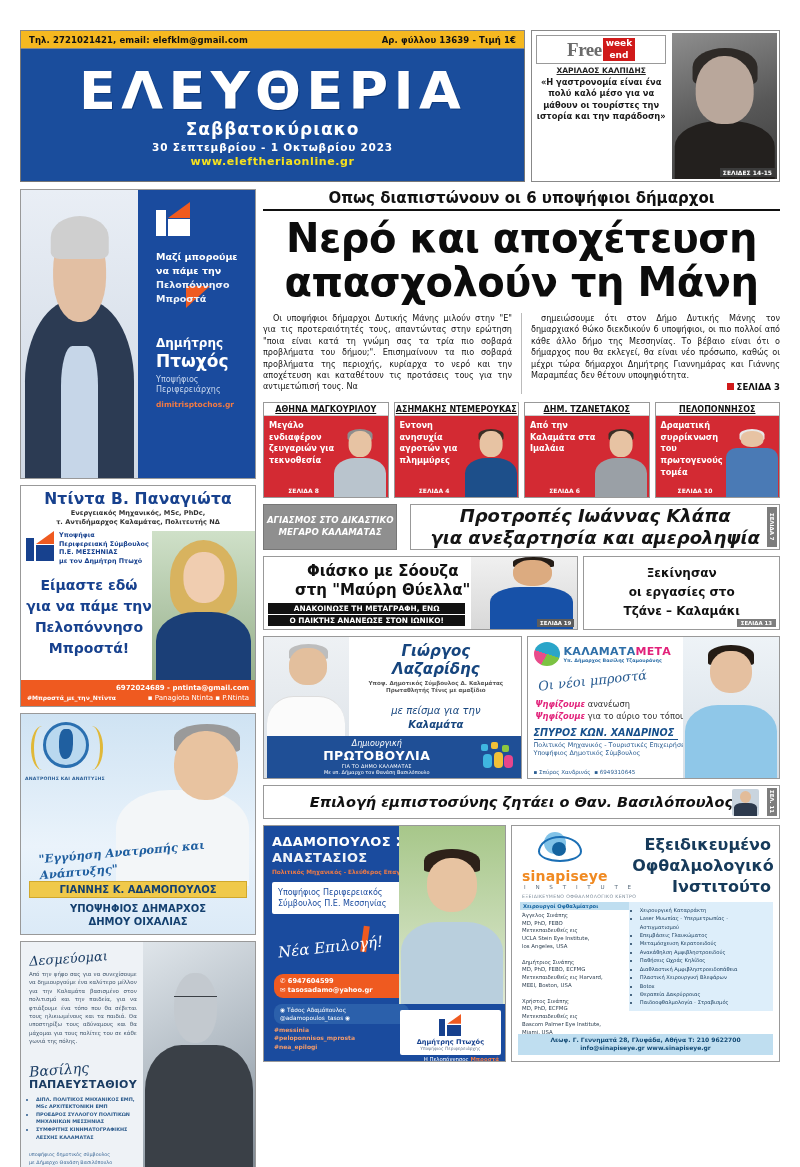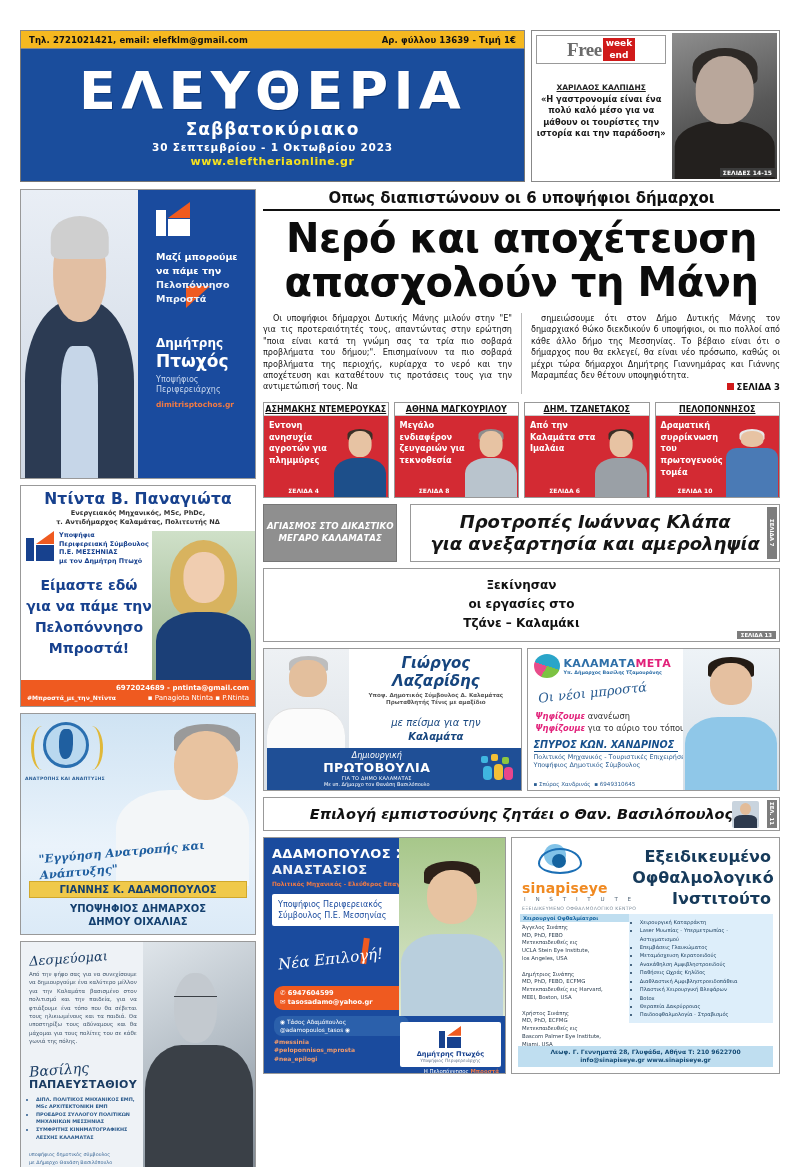--- a/index.html
+++ b/index.html
@@ -29,21 +29,21 @@
     font-family:"DejaVu Sans", sans-serif;
     font-size:51px; font-weight:bold; color:#fff; letter-spacing:5px;
     line-height:1; transform: scaleX(1.06); text-shadow: 1px 1px 0 #0d3a7e;
   }
   .mast-sub1 { font-size:17px; font-weight:bold; color:#fff; letter-spacing:1px; margin-top:2px; }
   .mast-sub2 { font-size:10.5px; font-weight:bold; color:#fff; letter-spacing:.8px; margin-top:2px; }
   .mast-url { font-size:11px; font-weight:bold; color:#f5e11e; letter-spacing:.6px; margin-top:2px; }
 
   .mast-right { flex:1; border:1px solid #888; display:flex; background:#fff; }
   .fw-left { flex:0 0 56%; padding:4px 4px 2px 4px; display:flex; flex-direction:column; }
-  .fw-logo { border:1px solid #999; display:flex; align-items:center; justify-content:center; padding:2px 16px; margin-bottom:19px; }
+  .fw-logo { border:1px solid #999; display:flex; align-items:center; justify-content:center; padding:2px 16px; margin-bottom:2px; }
   .fw-free { font-size:19px; font-weight:bold; color:#6b6b6b; font-family:"Liberation Serif", serif; letter-spacing:-.5px;}
   .fw-weekend { background:#d01a1a; color:#fff; font-size:9px; font-weight:bold; line-height:9.5px; padding:1px 3px; margin-left:1px; text-align:center;}
   .fw-name { font-size:7.5px; font-weight:bold; color:#222; text-align:center; text-decoration:underline; margin-bottom:2px;}
   .fw-quote { font-size:8.3px; font-weight:bold; color:#1b1b1b; text-align:center; line-height:11.4px; }
   .fw-photo { flex:1; position:relative; background:linear-gradient(160deg,#8e8e8e,#585858 55%,#3c3c3c); margin:2px; }
   .fw-photo .head { position:absolute; left:50%; top:16%; transform:translateX(-50%); width:56%; height:46%; border-radius:48% 48% 44% 44%; background:#b9a79b; }
   .fw-photo .hair { position:absolute; left:50%; top:10%; transform:translateX(-50%); width:62%; height:26%; border-radius:50% 50% 20% 20%; background:#2e2a27; }
   .fw-photo .body { position:absolute; left:50%; bottom:0; transform:translateX(-50%); width:96%; height:40%; border-radius:44% 44% 0 0; background:#23201e; }
   .fw-pagetag { position:absolute; right:2px; bottom:2px; background:#3b3b3b; color:#fff; font-size:6px; font-weight:bold; padding:1px 3px; }
 
@@ -140,21 +140,21 @@
   .rbox { flex:1; border:1px solid #999; background:#d32a33; position:relative; height:96px; overflow:hidden;}
   .rbox .hdr { background:#fff; color:#111; font-size:8px; font-weight:bold; text-align:center; padding:2px 0 1px; text-decoration:underline; border-bottom:1px solid #ccc;}
   .rbox .txt { color:#fff; font-size:8.2px; font-weight:bold; line-height:11.8px; padding:4px 0 0 5px; width:64%; position:relative; z-index:2;}
   .rbox .pg { position:absolute; left:0; bottom:3px; width:64%; text-align:center; color:#fff; font-size:6px; font-weight:bold; z-index:2;}
   .rbox .ph { position:absolute; right:0; bottom:0; width:44%; height:74%; }
   .rbox .ph .h { position:absolute; left:50%; top:6%; transform:translateX(-50%); width:42%; height:36%; border-radius:46%; background:#e7c3a3;}
   .rbox .ph .hr { position:absolute; left:50%; top:2%; transform:translateX(-50%); width:46%; height:16%; border-radius:50% 50% 12% 12%; background:#3b3027;}
   .rbox .ph .b { position:absolute; bottom:0; left:2%; width:96%; height:56%; background:#1d4f8a; border-radius:40% 40% 0 0;}
 
   
-  .band { display:flex; gap:13px; margin-top:6px; height:58px; }
+  .band { display:flex; gap:13px; margin-top:6px; height:46px; }
   .band-a { flex:0 0 26%; background:#8f8f8f; border:1px solid #777; color:#fff; font-size:8.6px; font-weight:bold; font-style:italic; display:flex; flex-direction:column; align-items:center; justify-content:center; line-height:11.6px; text-align:center;}
   .band-b { flex:1; border:1px solid #999; background:#fff; display:flex; align-items:center; justify-content:center; position:relative;}
   .band-b .t { font-size:18px; font-style:italic; font-weight:bold; color:#151515; text-align:center; line-height:22px;}
   .vtag { position:absolute; right:2px; top:2px; bottom:2px; width:10px; background:#7d7d7d; color:#fff; font-size:5.4px; font-weight:bold; writing-mode:vertical-rl; display:flex; align-items:center; justify-content:center;}
 
   
   .sports { display:flex; gap:5px; margin-top:6px; height:74px; }
   .sp-a { flex:0 0 61%; border:1px solid #999; position:relative; background:#fff; overflow:hidden;}
   .sp-a .t { font-size:15px; font-weight:bold; color:#111; text-align:center; line-height:19px; padding:5px 80px 0 4px;}
   .sp-a .strip { position:absolute; left:4px; bottom:3px; width:63%; }
@@ -440,36 +440,36 @@
           <p>Οι υποψήφιοι δήμαρχοι Δυτικής Μάνης μιλούν στην "Ε" για τις προτεραιότητές τους, απαντώντας στην ερώτηση "ποια είναι κατά τη γνώμη σας τα τρία πιο σοβαρά προβλήματα του δήμου;". Επισημαίνουν τα πιο σοβαρά προβλήματα της περιοχής, κυρίαρχα το νερό και την αποχέτευση και καταθέτουν τις προτάσεις τους για την αντιμετώπισή τους. Να</p>
         </div>
         <div class="c">
           <p>σημειώσουμε ότι στον Δήμο Δυτικής Μάνης τον δημαρχιακό θώκο διεκδικούν 6 υποψήφιοι, οι πιο πολλοί από κάθε άλλο δήμο της Μεσσηνίας. Το βέβαιο είναι ότι ο δήμαρχος που θα εκλεγεί, θα είναι νέο πρόσωπο, καθώς οι μέχρι τώρα δήμαρχοι Δημήτρης Γιαννημάρας και Γιάννης Μαραμπέας δεν θέτουν υποψηφιότητα.</p>
           <div class="selida"><span class="sq"></span><span>ΣΕΛΙΔΑ 3</span></div>
         </div>
       </div>
 
       <div class="fourbox">
         <div class="rbox">
+          <div class="hdr">ΑΘΗΝΑ ΜΑΓΚΟΥΡΙΛΟΥ</div>
+          <div class="txt">Μεγάλο ενδιαφέρον ζευγαριών για τεκνοθεσία</div>
+          <div class="pg">ΣΕΛΙΔΑ 8</div>
+          <div class="ph">
+              <span class="b" style="background:#b9c4cd"></span>
+              <span class="hr" style="background:#8d8d8d"></span>
+              <span class="h"></span>
+            </div>
+        </div>
+        <div class="rbox">
           <div class="hdr">ΑΣΗΜΑΚΗΣ ΝΤΕΜΕΡΟΥΚΑΣ</div>
           <div class="txt">Εντονη ανησυχία αγροτών για πλημμύρες</div>
           <div class="pg">ΣΕΛΙΔΑ 4</div>
           <div class="ph">
               <span class="b"></span>
               <span class="hr"></span>
-              <span class="h"></span>
-            </div>
-        </div>
-        <div class="rbox">
-          <div class="hdr">ΑΘΗΝΑ ΜΑΓΚΟΥΡΙΛΟΥ</div>
-          <div class="txt">Μεγάλο ενδιαφέρον ζευγαριών για τεκνοθεσία</div>
-          <div class="pg">ΣΕΛΙΔΑ 8</div>
-          <div class="ph">
-              <span class="b" style="background:#b9c4cd"></span>
-              <span class="hr" style="background:#8d8d8d"></span>
               <span class="h"></span>
             </div>
         </div>
         <div class="rbox">
           <div class="hdr">ΔΗΜ. ΤΖΑΝΕΤΑΚΟΣ</div>
           <div class="txt">Από την Καλαμάτα στα Ιμαλάια</div>
           <div class="pg">ΣΕΛΙΔΑ 6</div>
           <div class="ph">
               <span class="b" style="background:#9aa0a6"></span>
               <span class="hr"></span>
@@ -493,20 +493,36 @@
         <div class="band-b">
           <div class="t">
             <div>Προτροπές Ιωάννας Κλάπα</div>
             <div>για ανεξαρτησία και αμεροληψία</div>
           </div>
           <div class="vtag">ΣΕΛΙΔΑ 7</div>
         </div>
       </div>
 
       <div class="sports">
+        <div class="sp-a">
+          <div class="t">
+            <div>Φιάσκο με Σόουζα</div>
+            <div>στη "Μαύρη Θύελλα"</div>
+          </div>
+          <div class="strip">
+            <div>ΑΝΑΚΟΙΝΩΣΕ ΤΗ ΜΕΤΑΓΡΑΦΗ, ΕΝΩ</div>
+            <div>Ο ΠΑΙΚΤΗΣ ΑΝΑΝΕΩΣΕ ΣΤΟΝ ΙΩΝΙΚΟ!</div>
+          </div>
+          <div class="pl">
+              <span class="b"></span>
+              <span class="hr"></span>
+              <span class="h"></span>
+            </div>
+          <div class="pgt">ΣΕΛΙΔΑ 19</div>
+        </div>
         <div class="sp-b">
           <div class="t">
             <div>Ξεκίνησαν</div>
             <div>οι εργασίες στο</div>
             <div>Τζάνε – Καλαμάκι</div>
           </div>
           <div class="pgt">ΣΕΛΙΔΑ 13</div>
         </div>
       </div>
 

